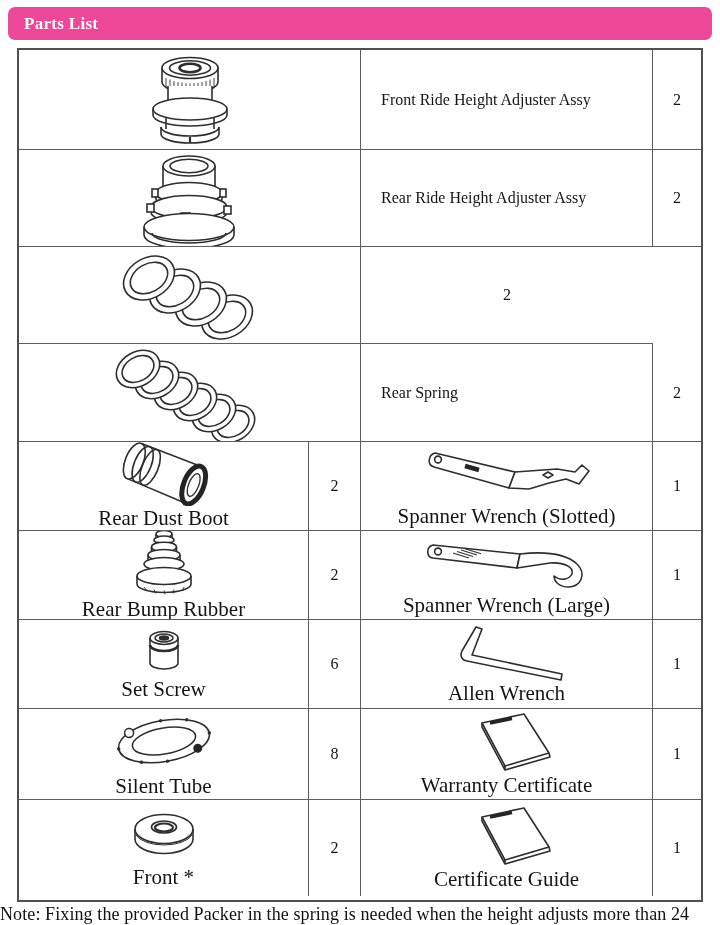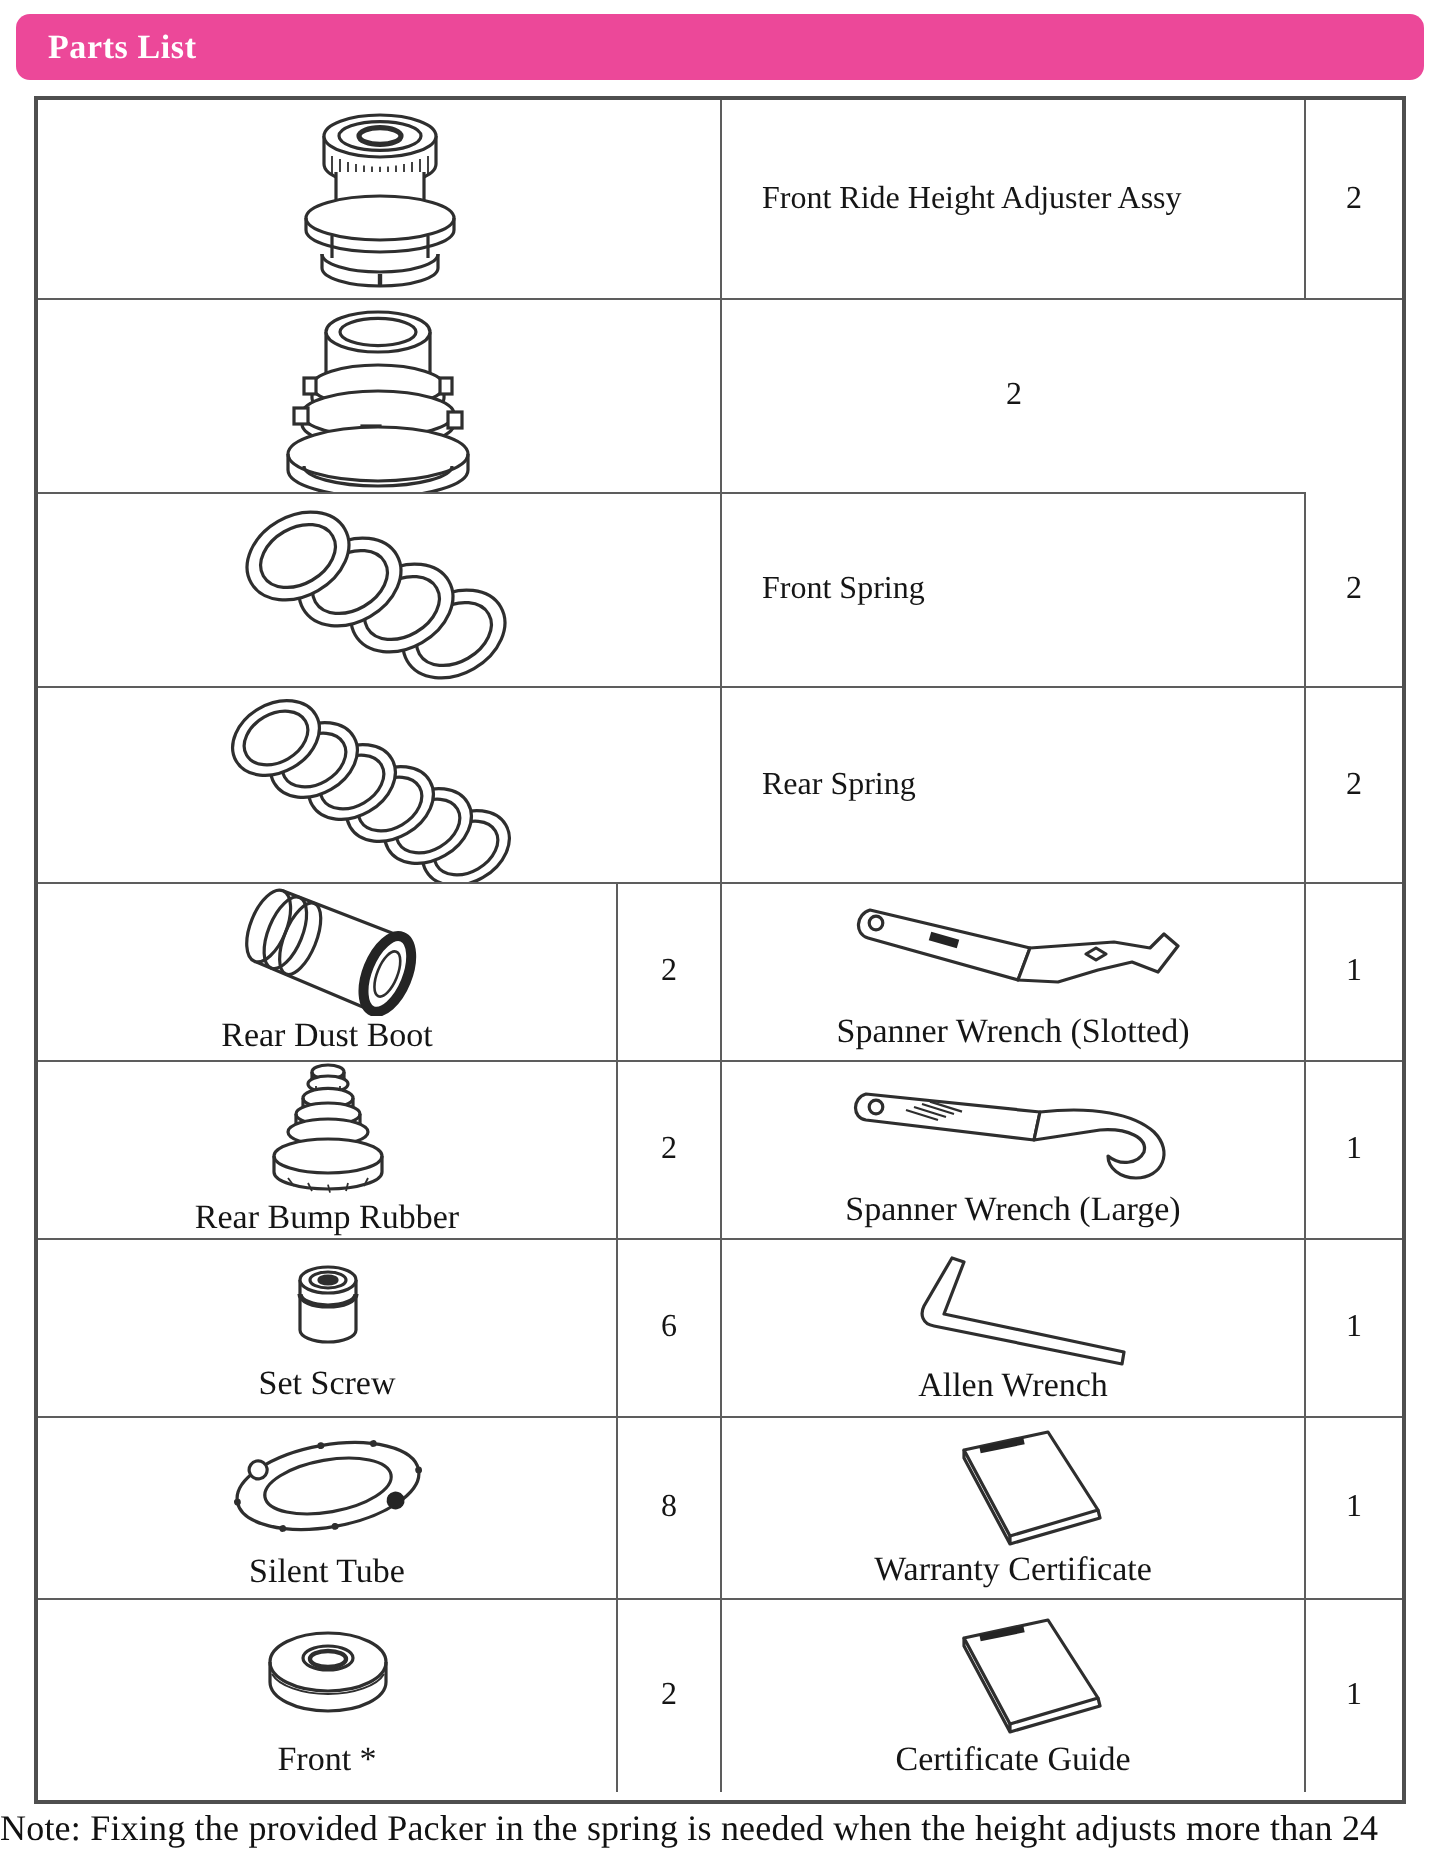--- a/index.html
+++ b/index.html
@@ -26,21 +26,21 @@
     box-sizing:border-box;border-right:1px solid #5d5d5d;border-bottom:1px solid #5d5d5d;
     display:flex;align-items:center;justify-content:center;background:#fff;overflow:hidden;
   }
   .cell.last-col{border-right:none;}
   .cell.last-row{border-bottom:none;}
   .c-img{grid-column:span 2;}
   .c-name{justify-content:flex-start;padding-left:20px;font-size:16px;}
   .c-qty{font-size:16px;}
   .c-part{flex-direction:column;}
   .c-part .art{flex:1 1 auto;display:flex;align-items:center;justify-content:center;width:100%;padding-top:4px;}
-  .c-part .lbl{flex:0 0 auto;font-size:17px;padding-bottom:6px;}
+  .c-part .lbl{flex:0 0 auto;font-size:21px;padding-bottom:6px;}
   .footnote{
     position:absolute;top:904px;right:13px;font-size:18px;color:#111;letter-spacing:.1px;
   }
   .line{stroke:#2e2e2e;stroke-width:1.6;fill:none;}
   svg{display:block;}
 </style>
 </head>
 <body>
 
 <div class="page">
@@ -92,20 +92,23 @@
           <path d="M19,56 V61 A38,11.5 0 0 0 95,61 V56"></path>
           <rect x="15" y="53" width="7" height="8" fill="#ffffff"></rect>
           <rect x="92" y="55" width="7" height="8" fill="#ffffff"></rect>
           <rect x="49" y="62" width="9" height="8" fill="#ffffff"></rect>
           <ellipse cx="57" cy="76" rx="45" ry="13.5" fill="#ffffff"></ellipse>
           <path d="M12,76 V84 A45,13.5 0 0 0 102,84 V76"></path>
           <path d="M20,82 A37,10 0 0 0 94,82"></path>
         </g>
       </svg>
     </div>
+    <div class="cell c-name">
+      <span>Rear Ride Height Adjuster Assy</span>
+    </div>
     <div class="cell c-qty last-col">
       <span>2</span>
     </div>
 
     <div class="cell c-img">
       <svg width="150" height="95" viewBox="0 0 150 95">
         <g class="line">
           <g transform="rotate(-30 112 69)">
               <ellipse cx="112" cy="69" rx="27" ry="20" fill="#ffffff"></ellipse>
               <ellipse cx="112" cy="69" rx="20" ry="14"></ellipse>
@@ -117,23 +120,20 @@
           <g transform="rotate(-30 60 43)">
               <ellipse cx="60" cy="43" rx="27" ry="20" fill="#ffffff"></ellipse>
               <ellipse cx="60" cy="43" rx="20" ry="14"></ellipse>
             </g>
           <g transform="rotate(-30 34 30)">
               <ellipse cx="34" cy="30" rx="27" ry="20" fill="#ffffff"></ellipse>
               <ellipse cx="34" cy="30" rx="20" ry="14"></ellipse>
             </g>
         </g>
       </svg>
-    </div>
-    <div class="cell c-name">
-      <span>Front Spring</span>
     </div>
     <div class="cell c-qty last-col">
       <span>2</span>
     </div>
 
     <div class="cell c-img">
       <svg width="155" height="100" viewBox="0 0 155 100">
         <g class="line">
           <g transform="rotate(-30 121 81)">
               <ellipse cx="121" cy="81" rx="23" ry="17" fill="#ffffff"></ellipse>

